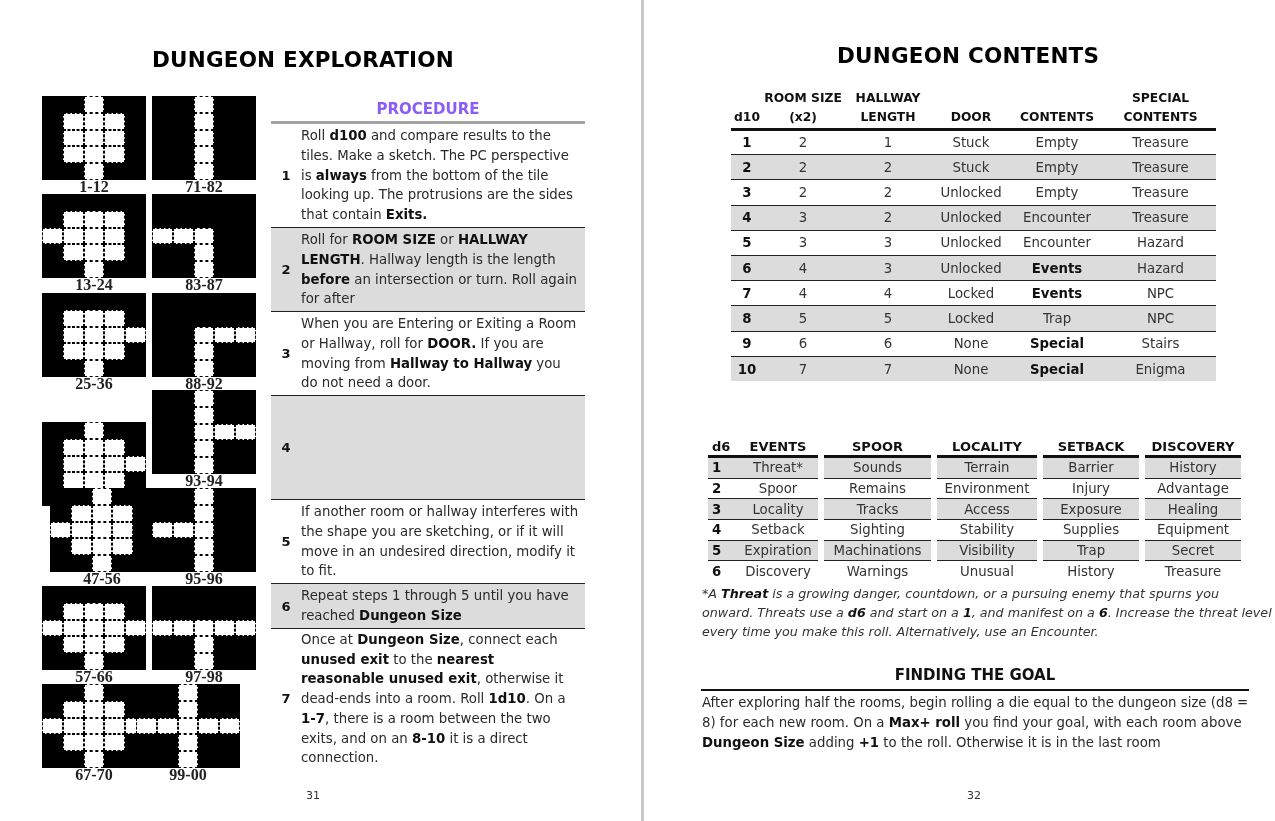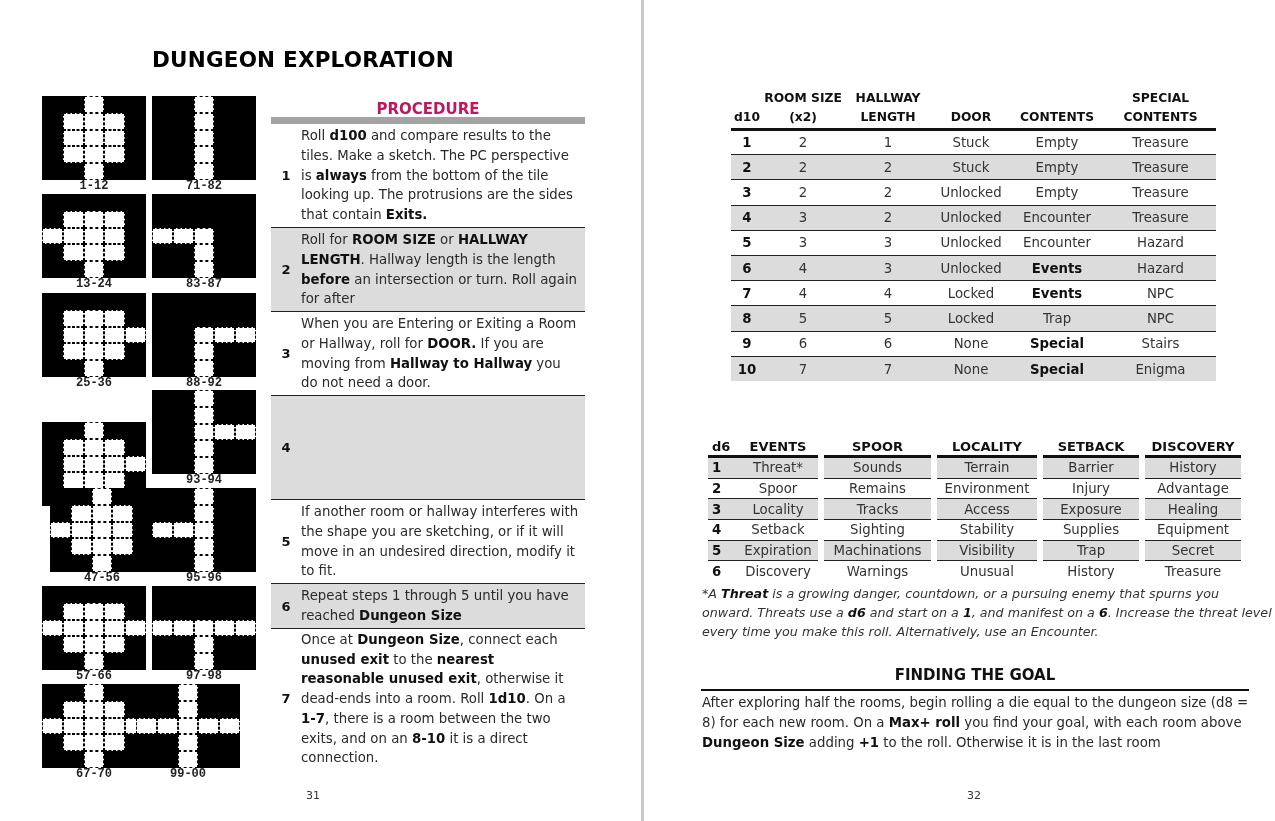--- a/index.html
+++ b/index.html
@@ -22,28 +22,28 @@
   .tiles { position: absolute; left: 42px; top: 96px; width: 214px; }
   .tile-wrap { position: absolute; width: 104px; height: 98px; }
   .tile {
     position: absolute; left: 0; top: 0; width: 104px; height: 84px; background: #000;
     display: grid; grid-template-columns: repeat(5, 1fr); grid-template-rows: repeat(5, 1fr);
   }
   .cell { background: #000; }
   .cell.w { background: #fff; outline: 1px dashed #000; outline-offset: -1px; }
   .tile-label {
     position: absolute; left: 0; top: 84px; width: 104px; text-align: center;
-    font-family: Liberation Mono, monospace; font-weight: bold; font-size: 12px; color: #222; line-height: 13px;
+    font-family: Liberation Serif, serif; font-weight: bold; font-size: 16px; color: #222; line-height: 13px;
   }
 
   
   .procedure { position: absolute; left: 271px; top: 98px; width: 314px; }
   .proc-head {
-    text-align: center; font-weight: bold; font-size: 15px; color: #be185d; height: 26px; line-height: 22px;
-    border-bottom: 7px solid #a3a3a3;
+    text-align: center; font-weight: bold; font-size: 15px; color: #8b5cf6; height: 26px; line-height: 22px;
+    border-bottom: 3px solid #a3a3a3;
   }
   .proc-row { display: flex; border-bottom: 1.5px solid #222; }
   .proc-row.shade { background: #dcdcdc; }
   .proc-row:last-child { border-bottom: none; }
   .proc-num { width: 30px; display: flex; align-items: center; justify-content: center; font-weight: bold; font-size: 13px; color: #111; }
   .proc-text { flex: 1; font-size: 13.3px; line-height: 19.7px; padding: 1px 4px 1px 0; color: #2a2a2a; }
   .proc-text b { color: #111; }
 
   .page-num { position: absolute; font-size: 11px; color: #333; }
   .page-num-left { left: 306px; top: 789px; }
@@ -555,20 +555,21 @@
         </div>
       </div>
   </div>
 
   <div class="page-num page-num-left">31</div>
 </div>
 
 <div class="divider"></div>
 
 <div class="page page-right">
+  <h1 class="title title-right">DUNGEON CONTENTS</h1>
 
   <table class="contents-table">
     <thead>
       <tr id="ct-head">
           <th class="c0">
             <div>&nbsp;</div>
             <div>d10</div>
           </th>
           <th class="c1">
             <div>ROOM SIZE</div>

